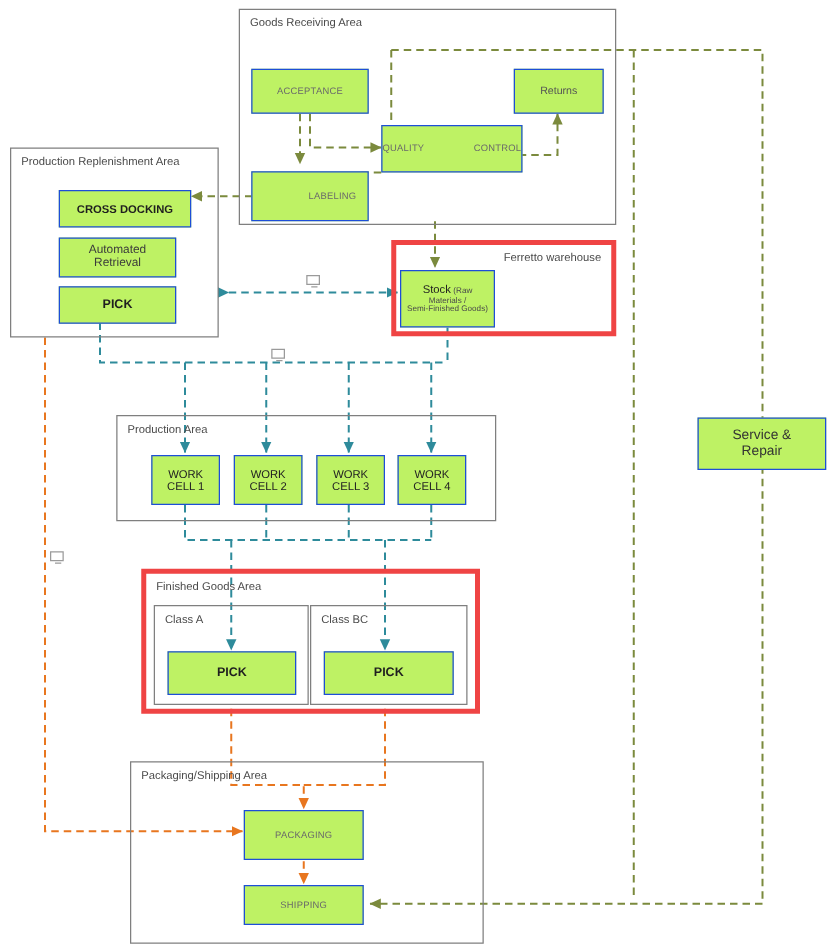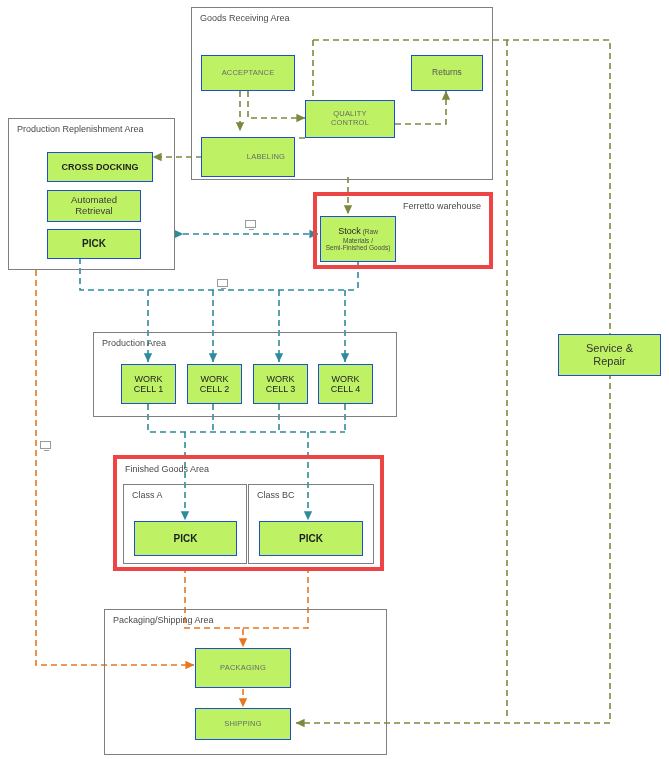--- a/index.html
+++ b/index.html
@@ -187,21 +187,21 @@
   </div>
 
   <div class="node" style="left:201px; top:55px; width:94px; height:36px;">
     <span class="lbl-small">ACCEPTANCE</span>
   </div>
 
   <div class="node" style="left:411px; top:55px; width:72px; height:36px;">
     <span class="lbl-mid">Returns</span>
   </div>
 
-  <div class="node" style="left:305px; top:100px; width:90px; height:38px; flex-direction:column;">
+  <div class="node" style="left:305px; top:100px; width:113px; height:38px; flex-direction:row;justify-content:space-between;">
     <span class="lbl-small">QUALITY</span>
     <span class="lbl-small">CONTROL</span>
   </div>
 
   <div class="node" style="left:201px; top:137px; width:94px; height:40px;padding-left:36px;">
     <span class="lbl-small">LABELING</span>
   </div>
 
   <div class="node" style="left:47px; top:152px; width:106px; height:30px;">
     <span class="bold">CROSS DOCKING</span>

